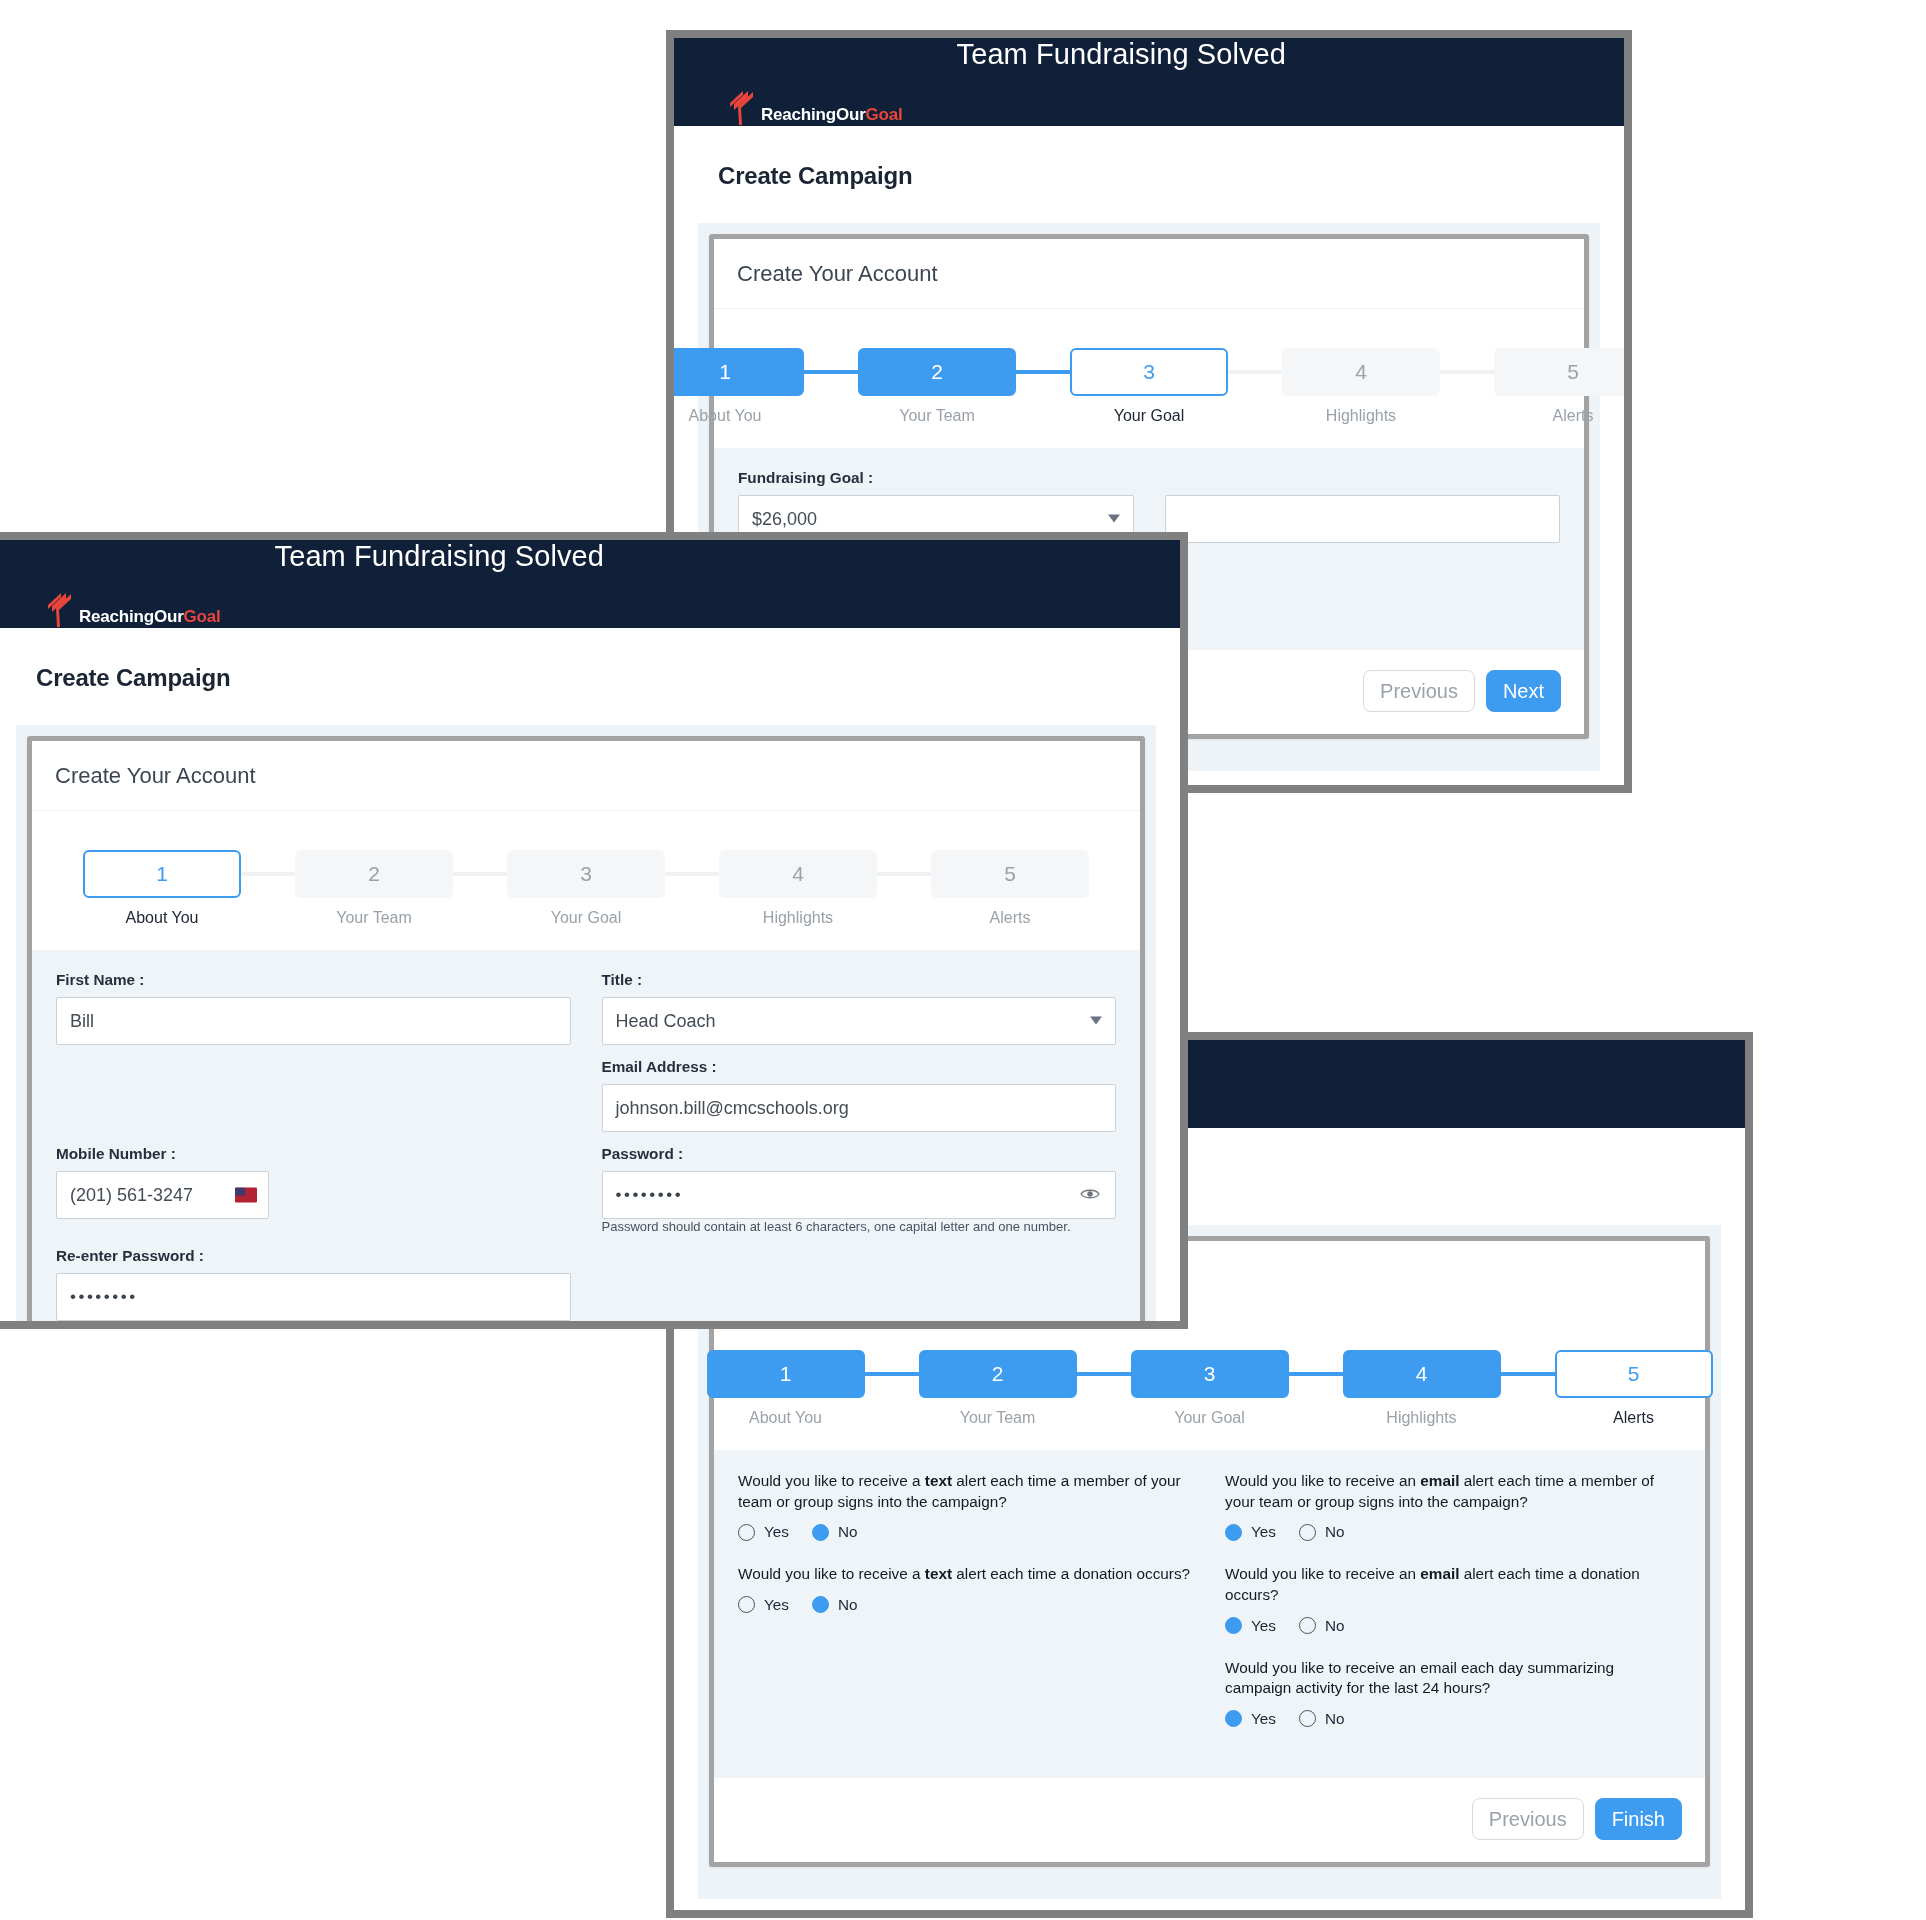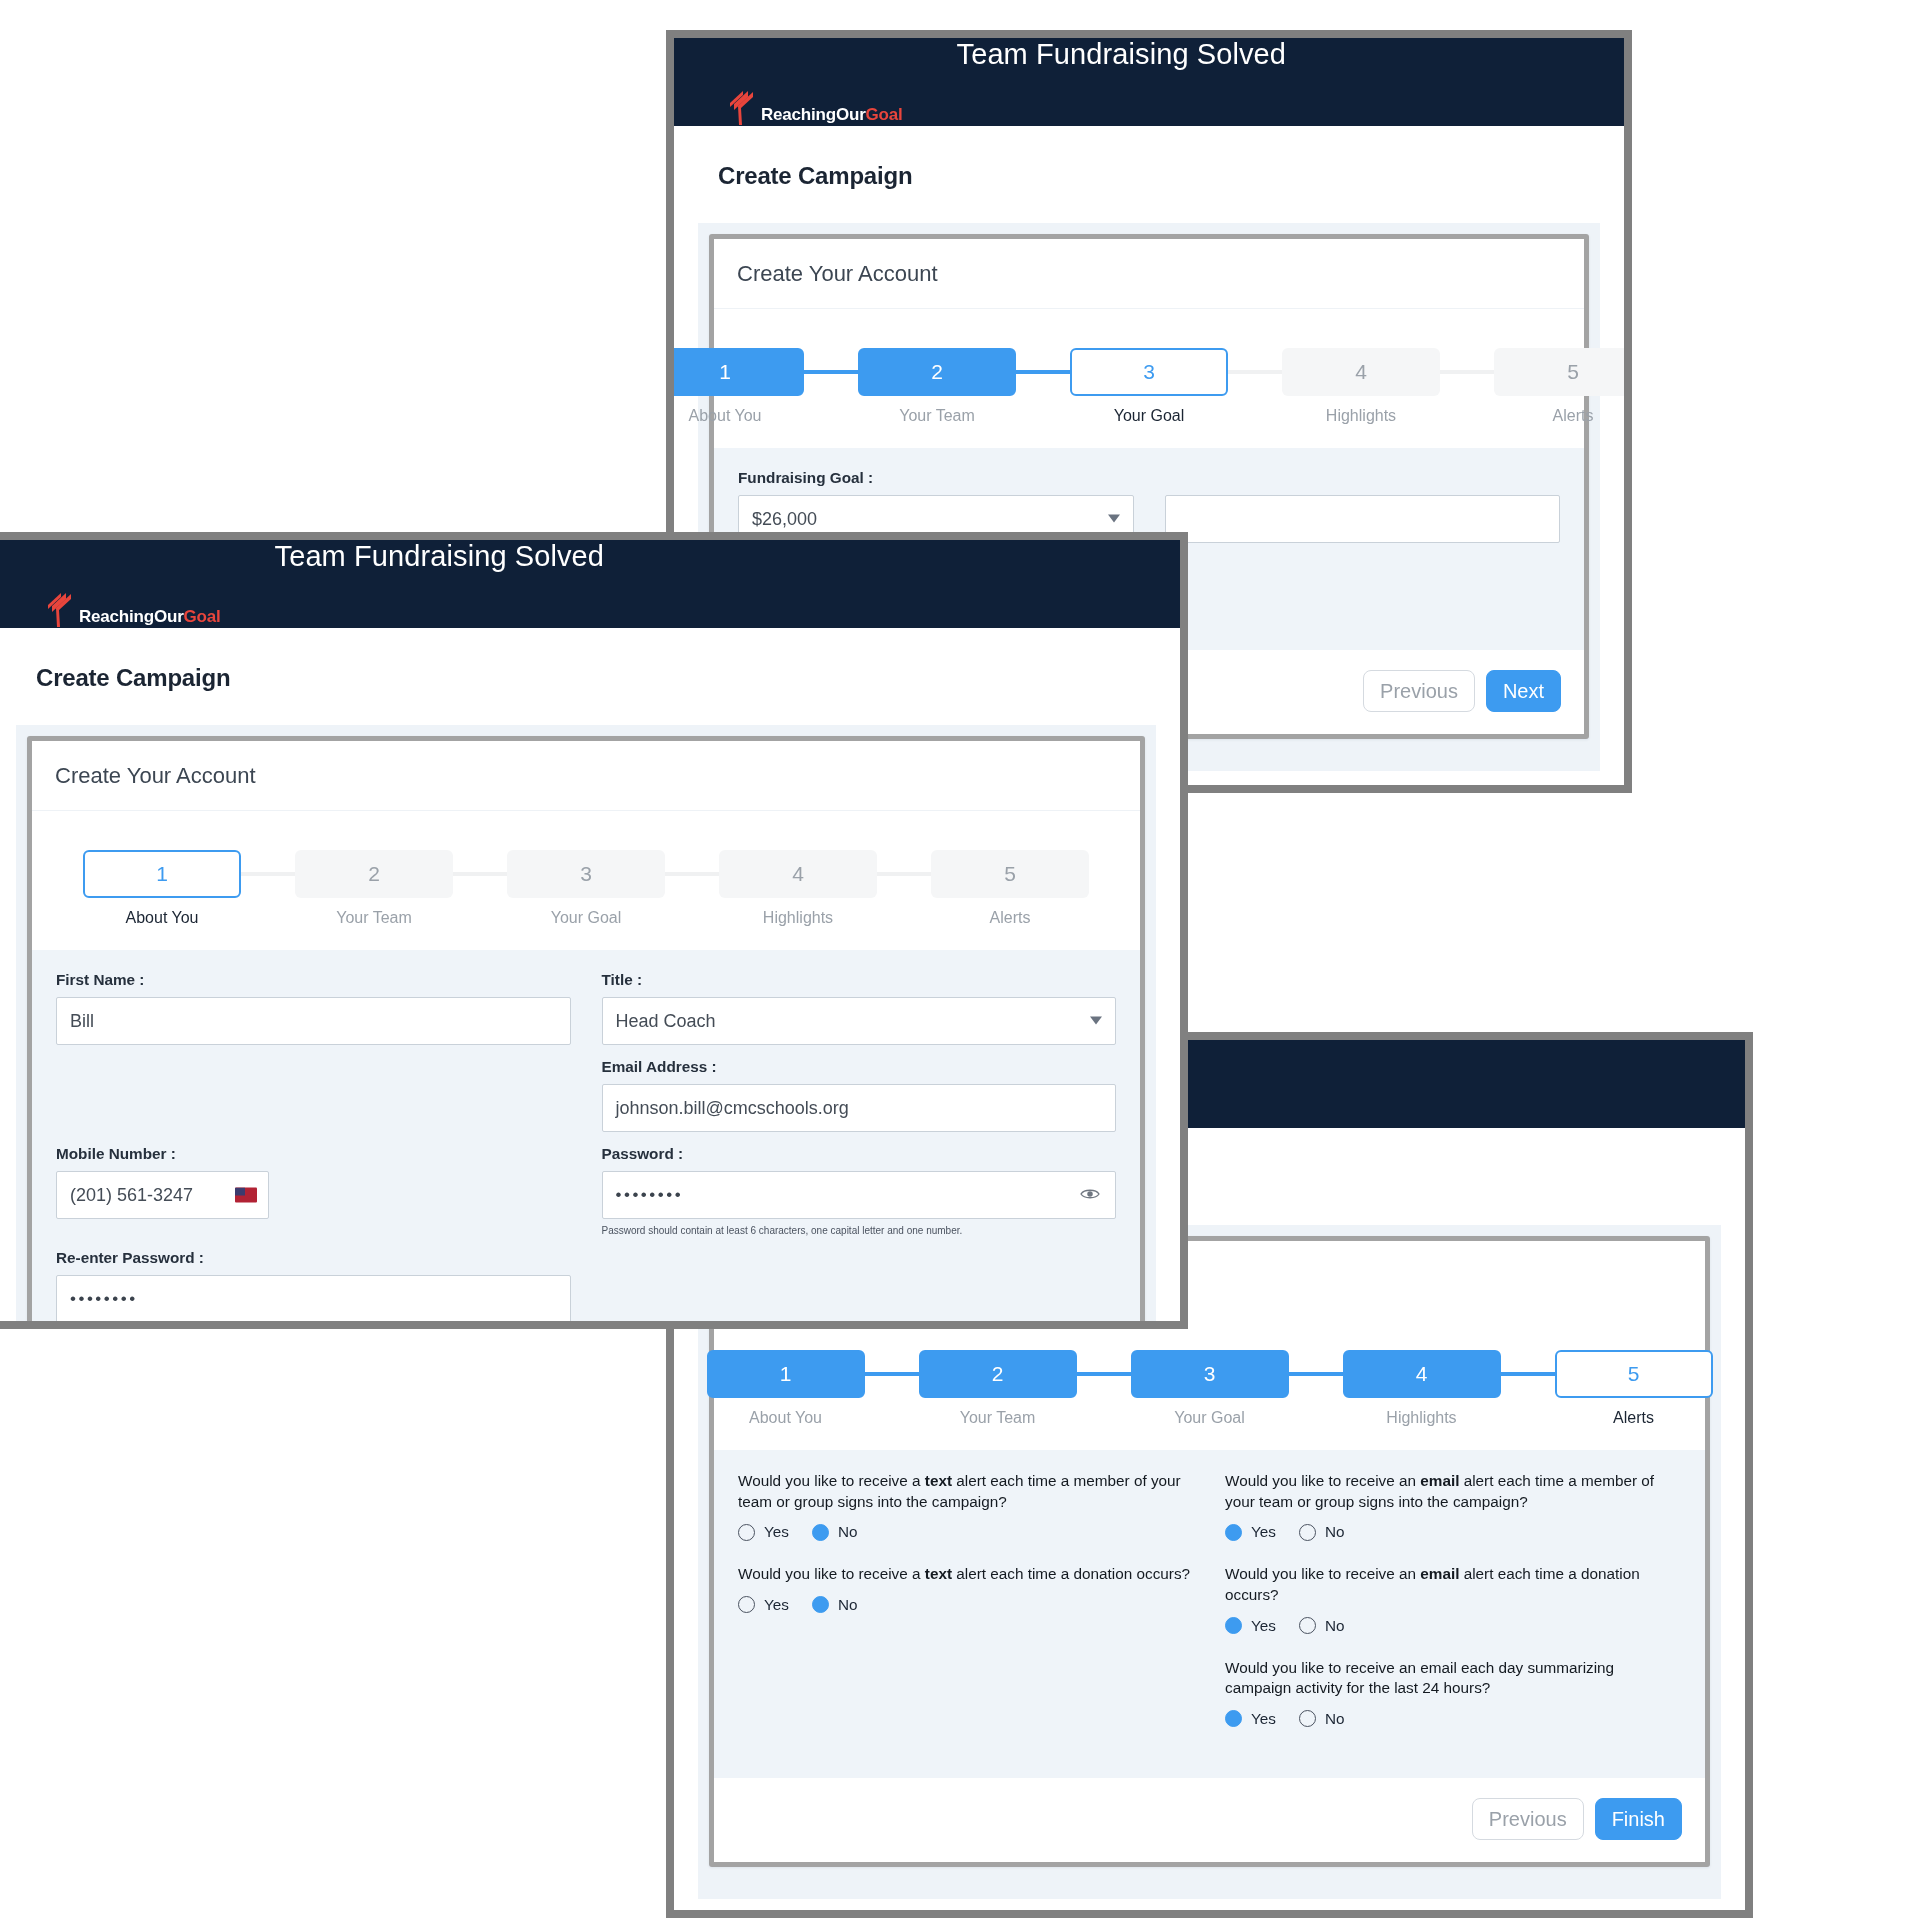--- a/index.html
+++ b/index.html
@@ -102,21 +102,21 @@
     position: absolute; right: 15px; top: 50%; transform: translateY(-50%);
   }
   .flag {
     position: absolute; right: 11px; top: 50%; transform: translateY(-50%);
     width: 22px; height: 15px; border-radius: 1px; overflow: hidden;
     background: #b22234; display: block;
   }
   .flag .stripe { height: 20%; background: #ffffff; }
   .flag .canton { position: absolute; left:0; top:0; width: 45%; height: 54%; background: #3c3b6e; }
   .dots { letter-spacing: 2.5px; font-size: 17px; color: #3b434d; }
-  .hint { font-size: 10px; color: #4b5360; margin-top: 6px; }
+  .hint { font-size: 13px; color: #4b5360; margin-top: 0; }
   .phone-narrow { width: 213px; }
 
   
   .qblock { margin-bottom: 23px; }
   .qtext { font-size: 15.3px; color: #141a21; line-height: 1.35; margin-bottom: 11px; }
   .qtext b { font-weight: 700; }
   .radio-row { display: flex; align-items: center; gap: 23px; }
   .radio-item { display: flex; align-items: center; gap: 9px; }
   .radio {
     width: 17px; height: 17px; border-radius: 50%;

